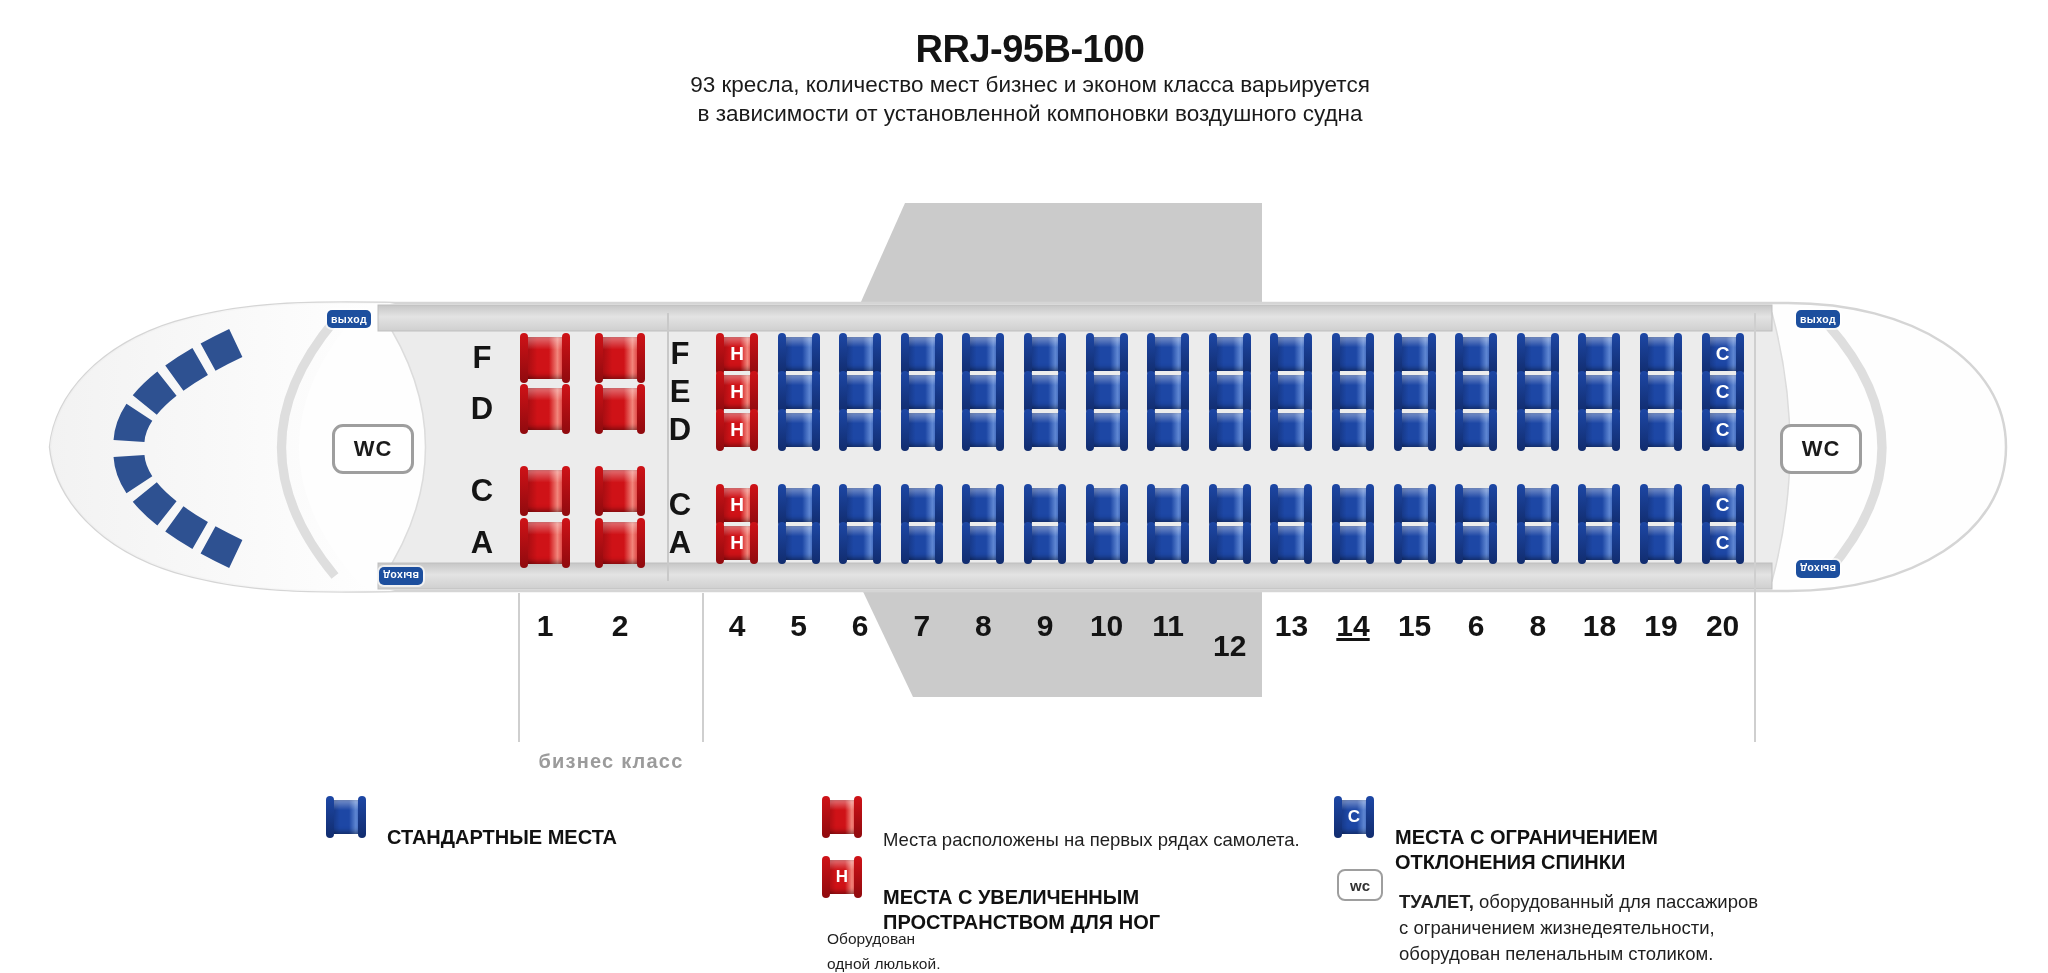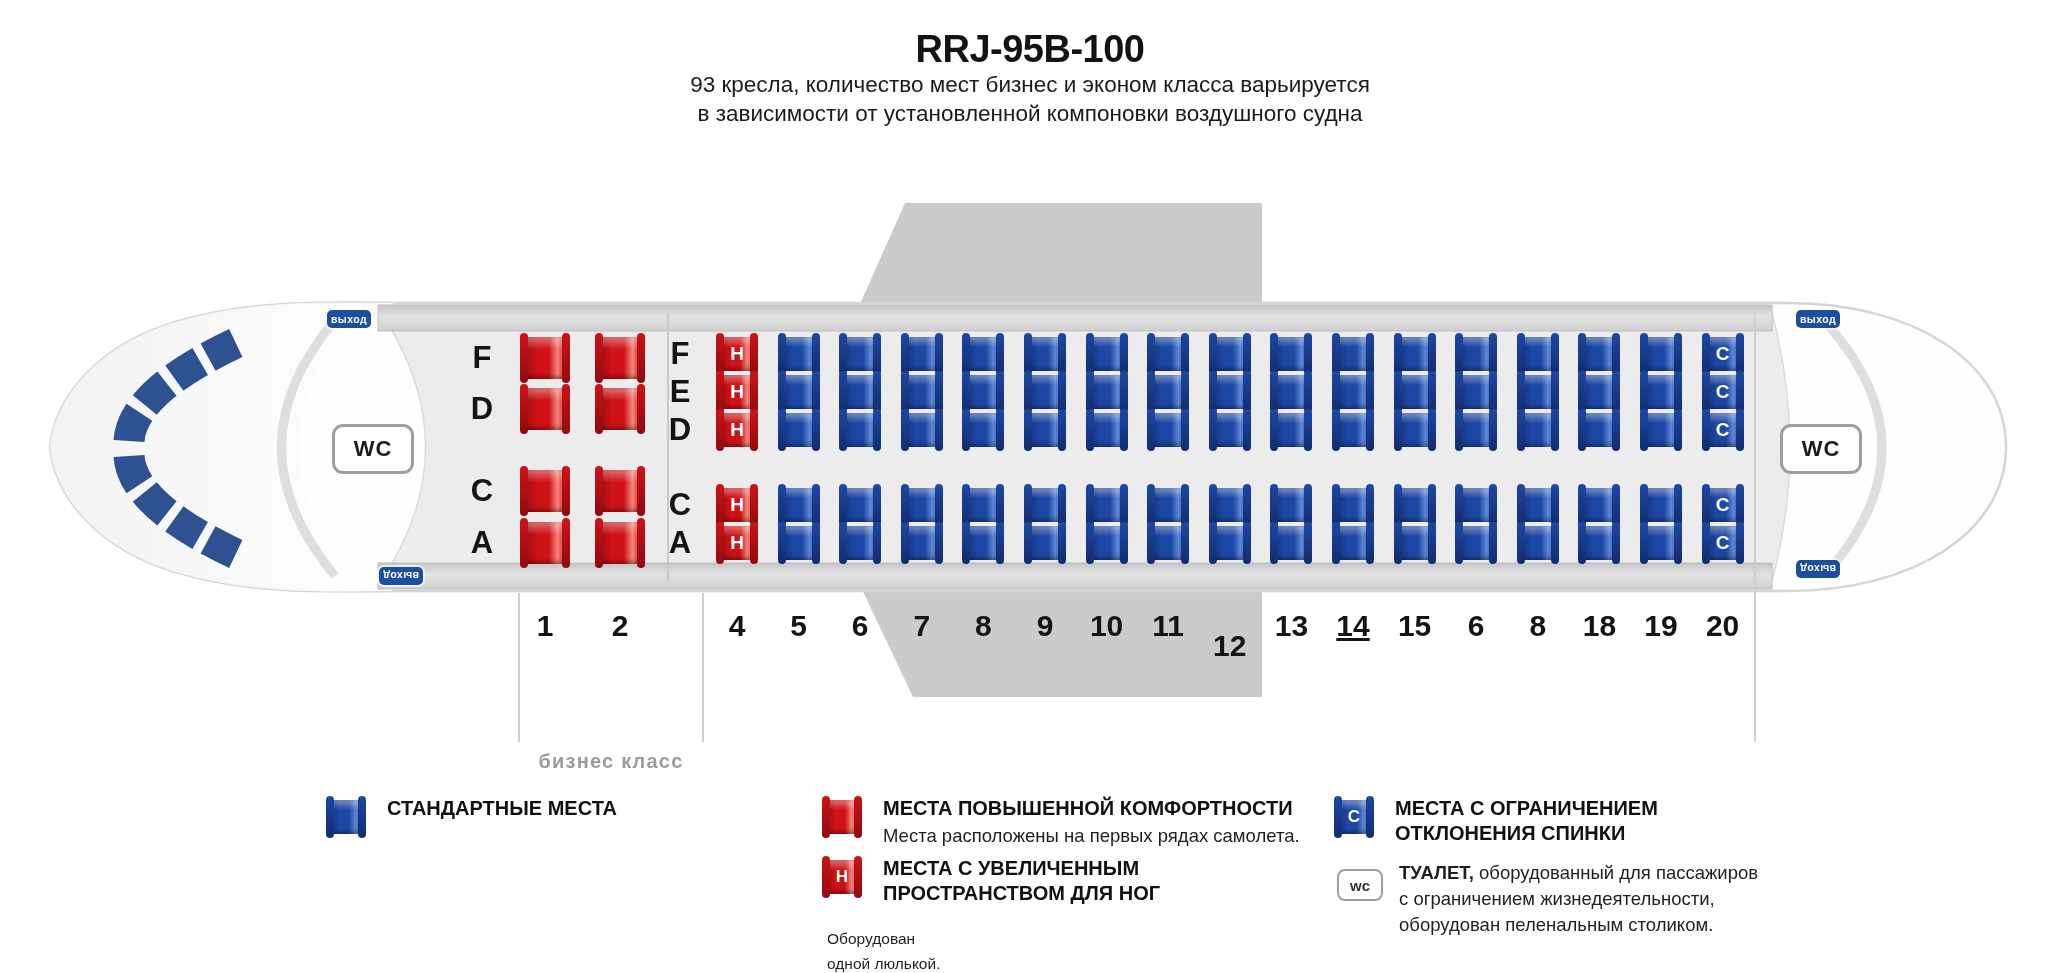--- a/index.html
+++ b/index.html
@@ -44,21 +44,21 @@
   .exit.flip { transform:rotate(180deg); }
   .wcbox { position:absolute; width:82px; height:50px; background:#fff; border:3px solid #9e9e9e;
            border-radius:11px; display:flex; align-items:center; justify-content:center;
            font-size:22px; font-weight:bold; letter-spacing:1px; color:#1b1b1b; z-index:7; }
   .clab { position:absolute; top:750px; text-align:center; font-size:20px; color:#9b9b9b;
           letter-spacing:1.2px; z-index:6; }
 
   
   .lcol { position:absolute; top:796px; z-index:8; }
   .licon-wrap { position:absolute; left:0; }
-  .ltext { position:absolute; left:60px; width:520px; }
+  .ltext { position:absolute; left:60px; width:520px;margin-top:29px; }
   .ltitle { font-size:20px; line-height:25px; font-weight:bold; color:#111; white-space:pre-line; }
   .lbody  { font-size:18.5px; line-height:26px; color:#1f1f1f; white-space:pre-line; margin-top:2px; }
   .lfoot  { position:absolute; left:4px; top:131px; font-size:15.5px; line-height:24.5px;
             color:#1f1f1f; white-space:pre-line; }
   .wcicon { position:absolute; left:2px; width:46px; height:32px; background:#fff;
             border:2.5px solid #9e9e9e; border-radius:8px; display:flex; align-items:center;
             justify-content:center; font-size:15px; font-weight:bold; color:#333; }
   .b { font-weight:bold; }
 </style>
 </head>
@@ -259,21 +259,20 @@
     <div class="ltext">
       <div class="ltitle">СТАНДАРТНЫЕ МЕСТА</div>
     </div>
   </div>
 
   <div class="lcol" style="left:823px;">
     <div class="licon-wrap" style="top:4px;">
       <div class="seat red licon"></div>
     </div>
     <div class="ltext">
-      <div class="ltitle">МЕСТА ПОВЫШЕННОЙ КОМФОРТНОСТИ</div>
       <div class="lbody">Места расположены на первых рядах самолета.</div>
     </div>
     <div class="licon-wrap" style="top:64px;">
       <div class="seat red licon">H</div>
     </div>
     <div class="ltext" style="top:60px;">
       <div class="ltitle">МЕСТА С УВЕЛИЧЕННЫМ
 ПРОСТРАНСТВОМ ДЛЯ НОГ</div>
     </div>
     <div class="lfoot">Оборудован одной люлькой. Предоставляется по согласованию

